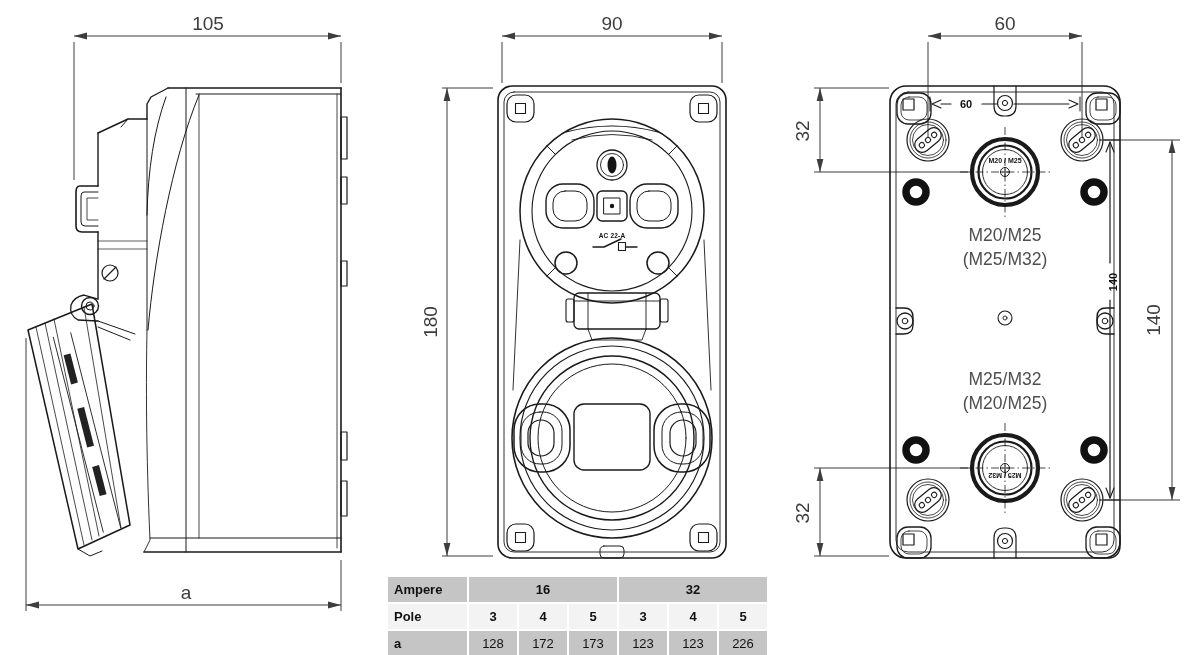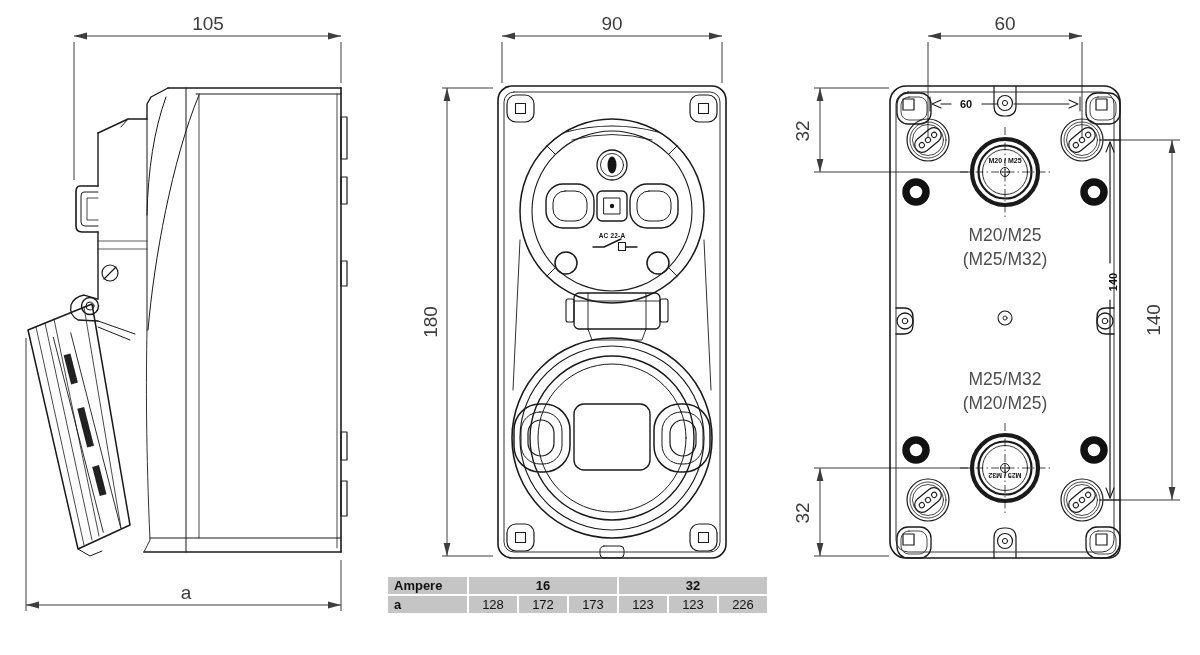--- a/index.html
+++ b/index.html
@@ -13,21 +13,21 @@
   .dimtxt{fill:#3d3d3d;font-size:19px;text-anchor:middle;font-family:"Liberation Sans",sans-serif;}
   .bdim{fill:#111;font-weight:bold;font-size:11px;text-anchor:middle;font-family:"Liberation Sans",sans-serif;}
   .gland{fill:#4f4f4f;font-size:17.5px;text-anchor:middle;font-family:"Liberation Sans",sans-serif;}
   .ktxt{fill:#111;font-weight:bold;font-size:7px;text-anchor:middle;font-family:"Liberation Sans",sans-serif;}
   .actxt{fill:#111;font-weight:bold;font-size:6.5px;text-anchor:middle;letter-spacing:.2px;
          font-family:"Liberation Sans",sans-serif;}
   .dash{stroke:#1a1a1a;fill:none;stroke-width:.8;stroke-dasharray:8 3 1.5 3;}
   
   .spec-table{position:absolute;left:386px;top:575px;border-collapse:separate;border-spacing:2px;
               background:#fff;font-family:"Liberation Sans",sans-serif;font-size:13px;color:#111;}
-  .spec-table td{height:17px;padding:0;text-align:center;vertical-align:middle;line-height:17px;}
+  .spec-table td{height:25px;padding:0;text-align:center;vertical-align:middle;line-height:17px;}
   .spec-table td.lbl{width:73px;text-align:left;padding-left:6px;font-weight:bold;}
   .spec-table td.v{width:48px;margin-left:44px;}
   .g{background:#c5c5c5;}
   .w{background:#f3f3f3;}
   .b{font-weight:bold;}
 </style>
 </head>
 <body>
 
 <div class="canvas">
@@ -364,20 +364,29 @@
 </svg>
 
   <table class="spec-table">
     <tbody>
         <tr>
       <td class="lbl g">Ampere</td>
       <td class="v g b" colspan="3">16</td>
       <td class="v g b" colspan="3">32</td>
     </tr>
     <tr>
+      <td class="lbl w">Pole</td>
+      <td class="v w b">3</td>
+      <td class="v w b">4</td>
+      <td class="v w b">5</td>
+      <td class="v w b">3</td>
+      <td class="v w b">4</td>
+      <td class="v w b">5</td>
+    </tr>
+    <tr>
       <td class="lbl g">a</td>
       <td class="v g">128</td>
       <td class="v g">172</td>
       <td class="v g">173</td>
       <td class="v g">123</td>
       <td class="v g">123</td>
       <td class="v g">226</td>
     </tr>
   </tbody>
     </table>

